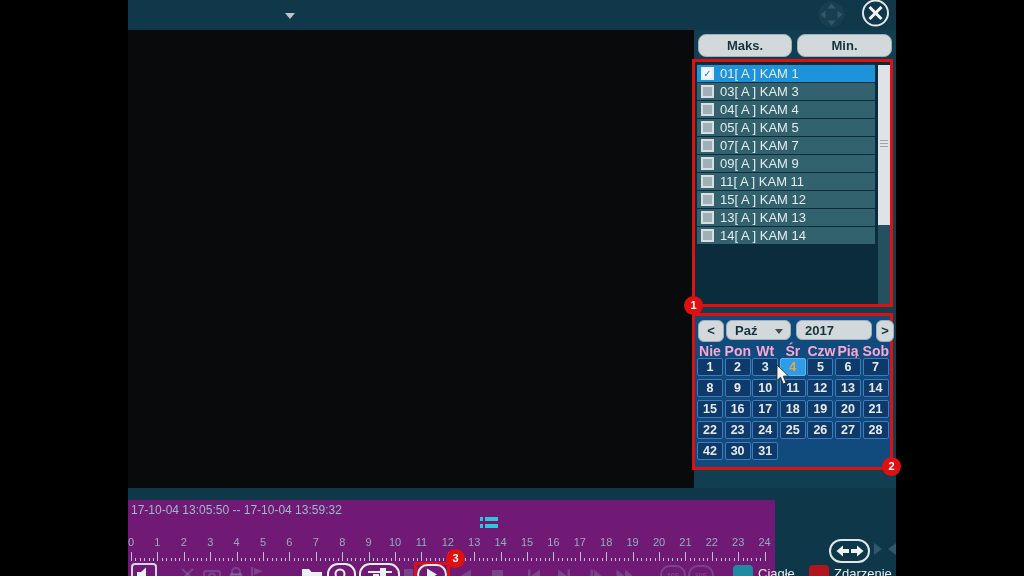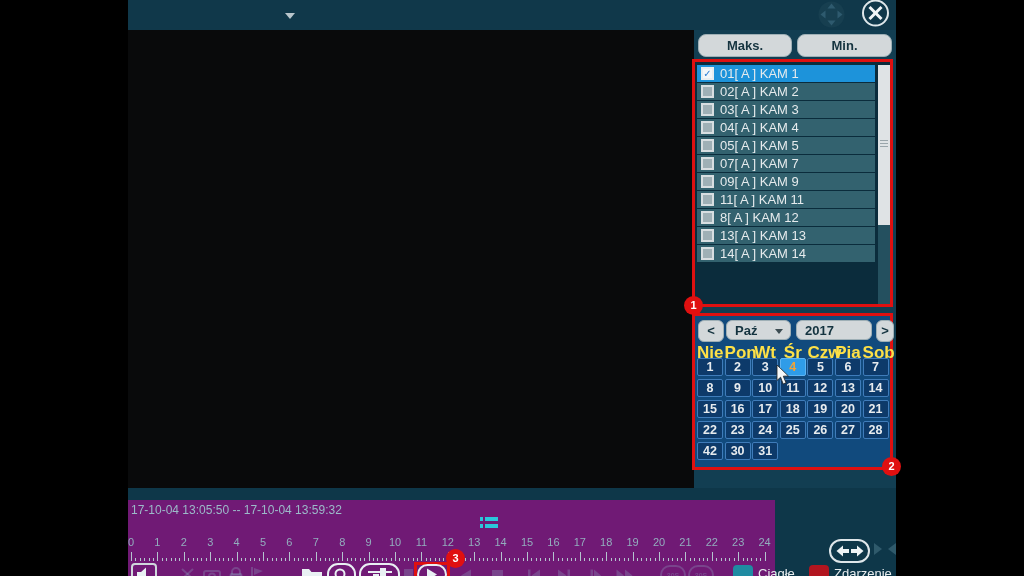--- a/index.html
+++ b/index.html
@@ -40,21 +40,21 @@
     background:#114a7d;}
   .cal-nav .btn{border-radius:6px;height:20px;line-height:20px;}
   .nav-prev{left:3px;top:4px;width:24px;}
   .nav-month{left:31px;top:4px;width:65px;text-align:left;padding-left:8px;box-sizing:border-box;}
   .nav-month:after{content:"";position:absolute;right:7px;top:8px;border-left:4px solid transparent;
     border-right:4px solid transparent;border-top:5px solid #3c4c52;}
   .nav-year{left:101px;top:4px;width:76px;text-align:left;padding-left:8px;box-sizing:border-box;font-weight:bold;}
   .nav-next{left:181px;top:4px;width:16px;}
   .dayhead{position:absolute;left:2px;top:27px;width:192px;display:grid;
     grid-template-columns:repeat(7,26px);column-gap:1.6px;}
-  .dayhead span{font-size:17px;color:#fde047;text-align:center;font-weight:bold;}
+  .dayhead span{font-size:14px;color:#f9a8d4;text-align:center;font-weight:bold;}
   .daygrid{position:absolute;left:2px;top:42px;display:grid;grid-template-columns:repeat(7,26px);
     column-gap:1.6px;row-gap:3px;}
   .day{height:16px;background:#0d3a6a;border:1px solid #3f7cba;border-radius:2px;color:#e7ebee;
     font-size:12.5px;font-weight:bold;text-align:center;line-height:16px;cursor:pointer;}
   .day.selday{background:#2f9ce8;border-color:#5fb4f2;color:#f0a438;}
   
   .bottombar{position:absolute;left:0;top:500px;width:647px;height:88px;background:#701a75;}
   .rangetext{position:absolute;left:3px;top:3px;font-size:12px;color:#9cbac9;}
   .seg-icon{position:absolute;left:352px;top:17px;width:18px;height:11px;}
   .seg-icon i{position:absolute;height:4px;background:#2bc7db;}
@@ -117,24 +117,20 @@
   </div>
 
   <div class="camlist-frame">
     <div class="camlist">
         <div class="cam-row sel">
           <span class="cb">✓</span>
           <span class="cam-label">01[ A ] KAM 1</span>
         </div>
         <div class="cam-row">
           <span class="cb"></span>
-          <span class="cam-label">02[ A ] KAM 2</span>
-        </div>
-        <div class="cam-row">
-          <span class="cb"></span>
           <span class="cam-label">03[ A ] KAM 3</span>
         </div>
         <div class="cam-row">
           <span class="cb"></span>
           <span class="cam-label">04[ A ] KAM 4</span>
         </div>
         <div class="cam-row">
           <span class="cb"></span>
           <span class="cam-label">05[ A ] KAM 5</span>
         </div>
@@ -145,21 +141,21 @@
         <div class="cam-row">
           <span class="cb"></span>
           <span class="cam-label">09[ A ] KAM 9</span>
         </div>
         <div class="cam-row">
           <span class="cb"></span>
           <span class="cam-label">11[ A ] KAM 11</span>
         </div>
         <div class="cam-row">
           <span class="cb"></span>
-          <span class="cam-label">8[ A ] KAM 12</span>
+          <span class="cam-label">15[ A ] KAM 12</span>
         </div>
         <div class="cam-row">
           <span class="cb"></span>
           <span class="cam-label">13[ A ] KAM 13</span>
         </div>
         <div class="cam-row">
           <span class="cb"></span>
           <span class="cam-label">14[ A ] KAM 14</span>
         </div>
       </div>

